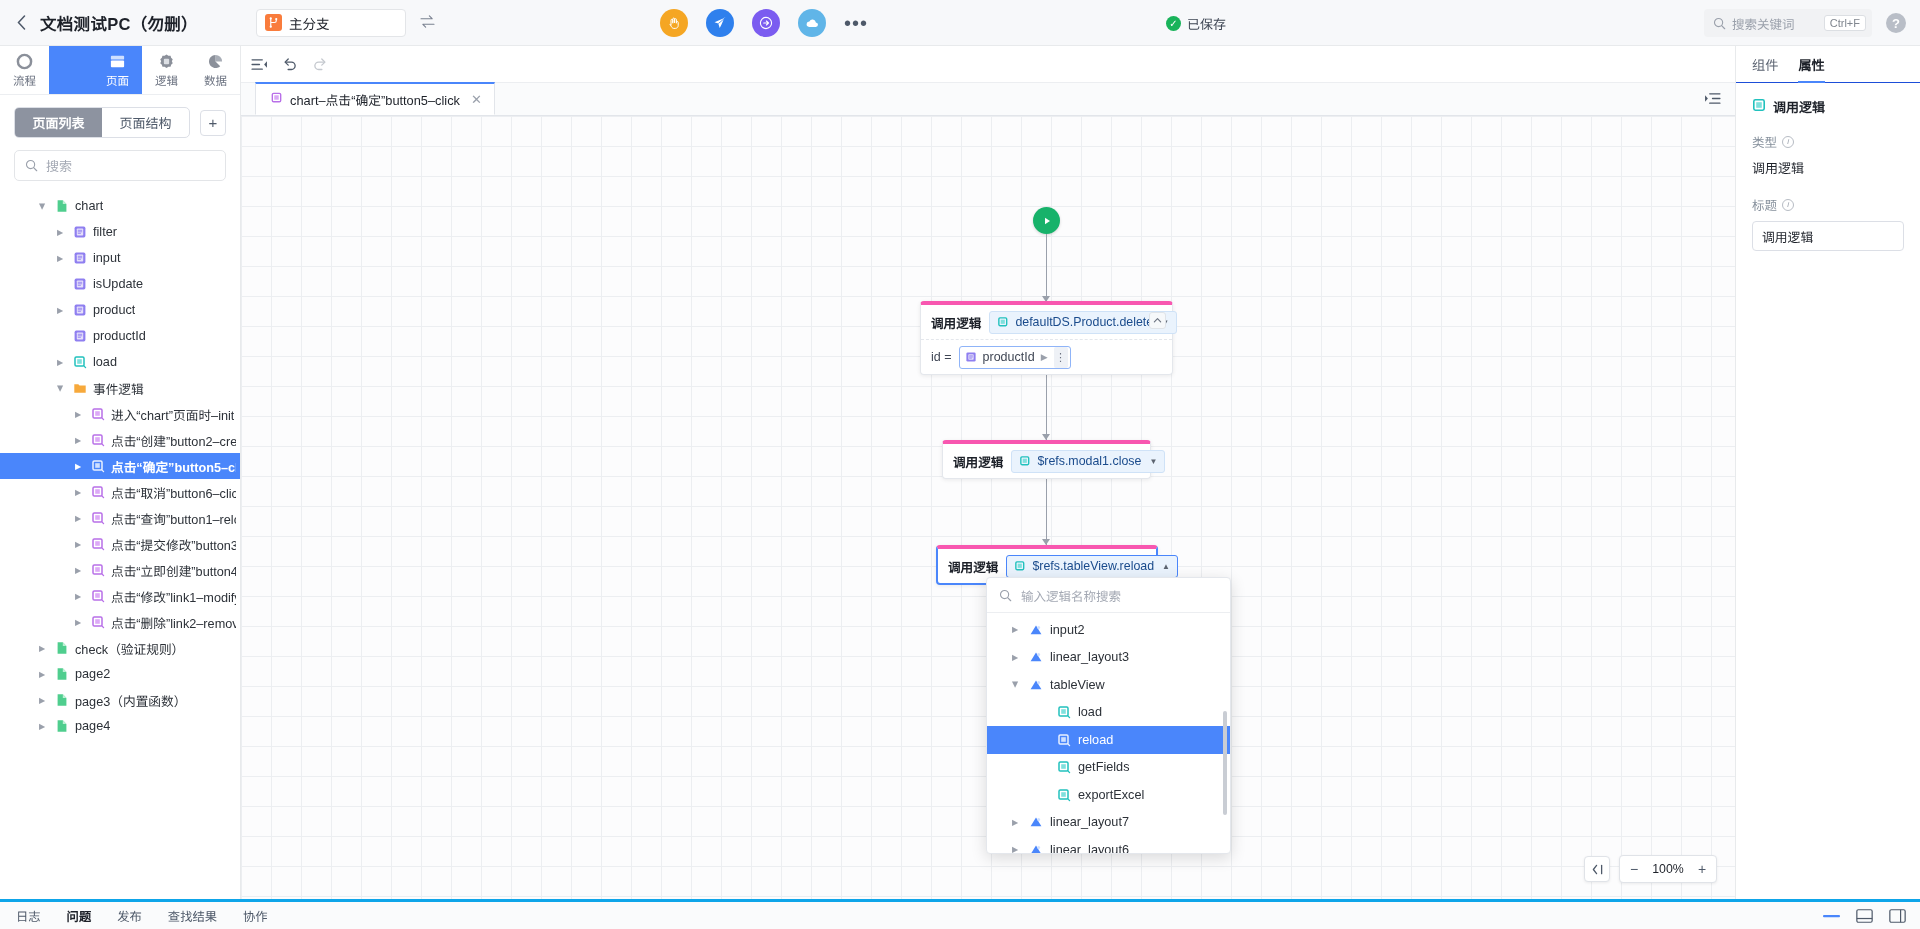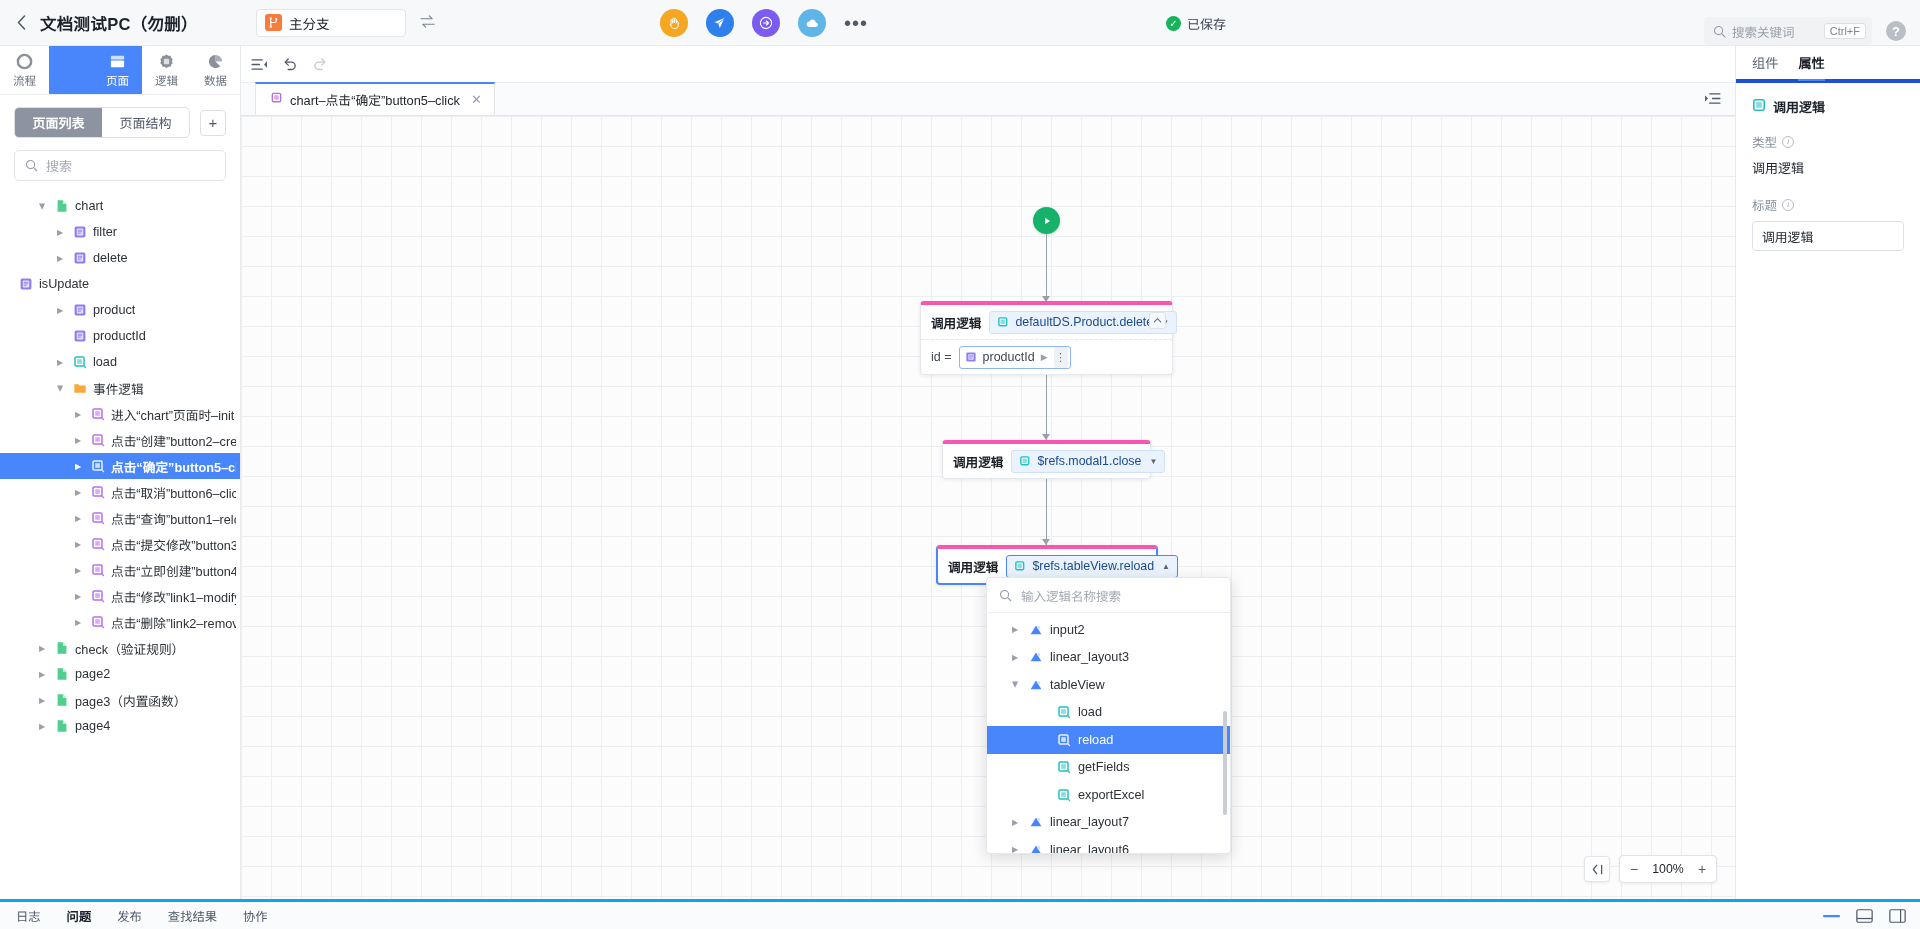--- a/index.html
+++ b/index.html
@@ -61,21 +61,21 @@
   .saved-wrap {
     position: absolute; left: 1166px; top: 0; height: 46px;
     display: flex; align-items: center; gap: 6px; color: #3f4654; font-size: 13px;
   }
   .saved-check {
     width: 15px; height: 15px; border-radius: 50%; background: #19b35a;
     display: flex; align-items: center; justify-content: center;
     color: #fff; font-size: 10px; font-weight: bold;
   }
   .topbar-right {
-    position: absolute; right: 0; top: 8px; height: 46px;
+    position: absolute; right: 0; top: 0; height: 46px;
     display: flex; align-items: center; gap: 10px; padding-right: 14px;
   }
   .search-keyword {
     width: 168px; height: 28px; background: #f1f2f4; border-radius: 4px;
     display: flex; align-items: center; padding: 0 6px 0 9px; gap: 6px; cursor: text;
   }
   .search-keyword .ph { color: #9aa0ab; font-size: 12.5px; flex: 1; }
   .kbd {
     font-size: 11px; color: #80868f; border: 1px solid #dcdfe3; background: #fff;
     border-radius: 3px; padding: 1px 5px;
@@ -249,21 +249,21 @@
     display: flex; align-items: center; gap: 0; box-shadow: 0 1px 3px rgba(0,0,0,.07);
   }
   .zoombar .zb {
     width: 28px; height: 26px; display: flex; align-items: center; justify-content: center;
     color: #4e5969; font-size: 14px; cursor: pointer;
   }
   .zoombar .zval { font-size: 12.3px; color: #1d2129; min-width: 40px; text-align: center; }
 
   
   .rightcol { width: 185px; flex: 0 0 185px; border-left: 1px solid #e8eaec; background: #fff; display: flex; flex-direction: column; }
-  .rtabs { height: 37px; flex: 0 0 37px; display: flex; align-items: center; gap: 20px; padding: 0 16px; border-bottom: 4px solid #1d4ed8; }
+  .rtabs { height: 37px; flex: 0 0 37px; display: flex; align-items: center; gap: 20px; padding: 0 16px; border-bottom: 1px solid #1d4ed8; }
   .rtab { font-size: 13.2px; color: #5a6270; cursor: pointer; position: relative; height: 37px; display: flex; align-items: center; }
   .rtab.active { color: #1d2129; font-weight: 600; }
   .rtab.active::after { content: ""; position: absolute; left: 0; right: 0; bottom: 0; height: 2px; background: #4a86fb; }
   .rbody { padding: 14px 16px; }
   .rhead { display: flex; align-items: center; gap: 7px; font-size: 13px; color: #1d2129; font-weight: 600; margin-bottom: 16px; }
   .rlabel { display: flex; align-items: center; gap: 5px; font-size: 12.5px; color: #86909c; margin-bottom: 7px; }
   .info-i {
     width: 12px; height: 12px; border-radius: 50%; border: 1px solid #b7bcc4; color: #9aa0ab;
     font-size: 8px; display: flex; align-items: center; justify-content: center; cursor: pointer;
     font-style: italic;
@@ -445,23 +445,23 @@
           </div>
           <div class="tnode" style="padding-left: 54px;">
             <span class="caret">▶</span>
             <span class="tico">
               <svg width="14" height="14" viewBox="0 0 14 14">
                 <rect x="1.6" y="1.6" width="10.8" height="10.8" rx="1.6" fill="#8f7ff0"></rect>
                 <rect x="3.8" y="3.5" width="6.4" height="7" rx=".8" fill="#e6e0fa"></rect>
                 <path d="M5.2 5.3h3.6M5.2 6.8h3.6M5.2 8.3h2.3" stroke="#8f7ff0" stroke-width=".85" stroke-linecap="round"></path>
               </svg>
             </span>
-            <span class="tlabel">delete</span>
-          </div>
-          <div class="tnode" style=" gap: 6px;">
+            <span class="tlabel">input</span>
+          </div>
+          <div class="tnode" style="padding-left: 54px; gap: 6px;">
             <span class="caret none">▶</span>
             <span class="tico">
               <svg width="14" height="14" viewBox="0 0 14 14">
                 <rect x="1.6" y="1.6" width="10.8" height="10.8" rx="1.6" fill="#8f7ff0"></rect>
                 <rect x="3.8" y="3.5" width="6.4" height="7" rx=".8" fill="#e6e0fa"></rect>
                 <path d="M5.2 5.3h3.6M5.2 6.8h3.6M5.2 8.3h2.3" stroke="#8f7ff0" stroke-width=".85" stroke-linecap="round"></path>
               </svg>
             </span>
             <span class="tlabel">isUpdate</span>
           </div>

